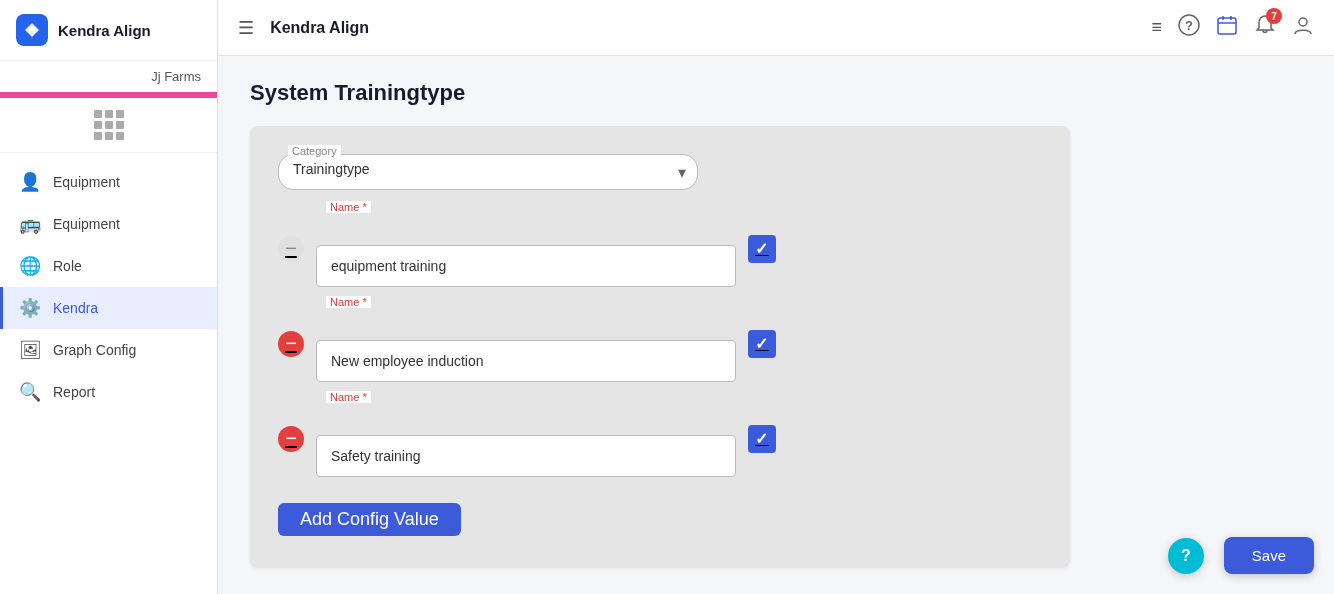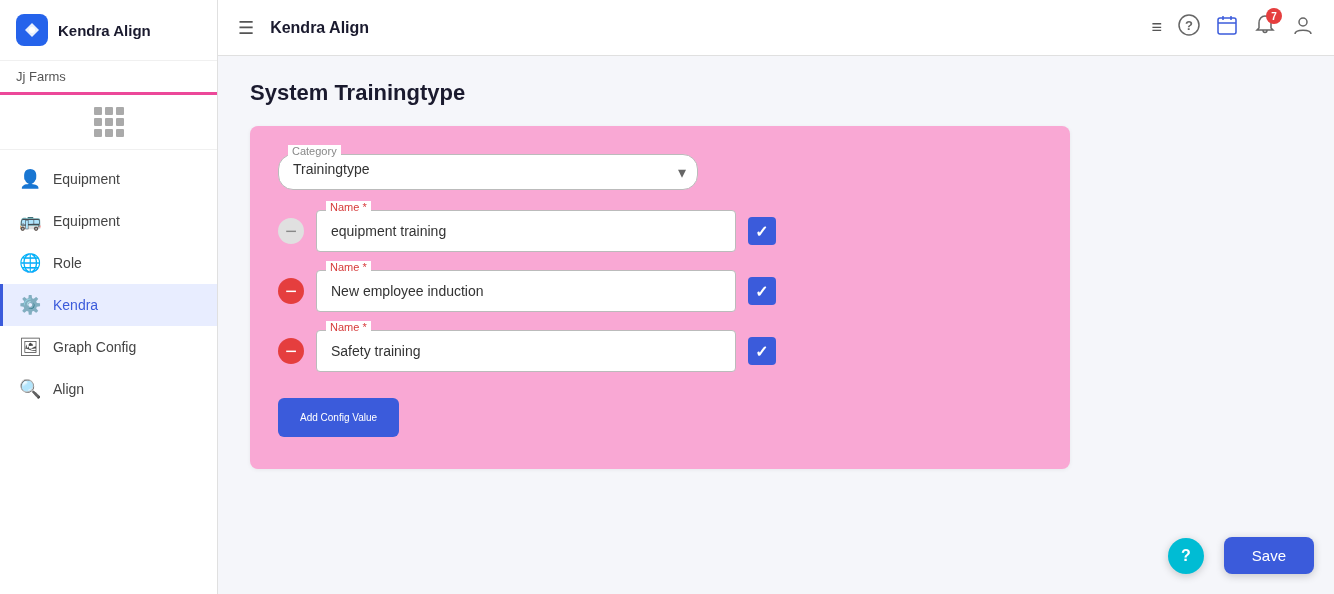--- a/index.html
+++ b/index.html
@@ -29,25 +29,25 @@
       border-radius: 8px;
       display: flex; align-items: center; justify-content: center;
       color: white; font-weight: bold; font-size: 14px;
     }
     .sidebar-title {
       font-size: 15px;
       font-weight: 600;
       color: #1a1a2e;
     }
     .sidebar-subtitle {
-      text-align: left;
+      text-align: right;
       font-size: 13px;
       color: #555;
       padding: 8px 16px;
-      border-bottom: 3px solid #ec4899;
+      border-bottom: 6px solid #ec4899;
     }
     .sidebar-grid-btn {
       display: flex;
       justify-content: center;
       padding: 12px 0;
       border-bottom: 1px solid #f0f0f0;
     }
     .grid-icon {
       display: grid;
       grid-template-columns: repeat(3,8px);
@@ -127,25 +127,26 @@
     }
     .page-title {
       font-size: 22px;
       font-weight: 600;
       color: #1a1a2e;
       margin-bottom: 20px;
     }
 
     
     .card {
-      background: #f9a8d4;
+      background: #e5e5e5;
       border-radius: 8px;
       padding: 28px 28px 32px 28px;
       box-shadow: 0 1px 4px rgba(0,0,0,0.06);
       max-width: 820px;
+      text-decoration: underline;
     }
 
     
     .form-group { margin-bottom: 20px; }
     .select-wrapper {
       position: relative;
       width: 420px;
     }
     .select-label {
       position: absolute;
@@ -213,42 +214,43 @@
       color: #d63b3b;
     }
     .name-input {
       width: 100%;
       padding: 12px 14px;
       border: 1px solid #bbb;
       border-radius: 4px;
       font-size: 14px;
       color: #333;
       outline: none;
+      margin-top: 35px;
     }
     .checkbox-wrapper {
       width: 28px;
       height: 28px;
       background: #3b5bdb;
       border-radius: 4px;
       display: flex;
       align-items: center;
       justify-content: center;
       cursor: pointer;
       flex-shrink: 0;
     }
     .checkbox-check { color: white; font-size: 16px; font-weight: bold; }
 
     
     .add-btn {
       background: #3b5bdb;
       color: white;
       border: none;
       border-radius: 6px;
-      padding: 14px 22px;
-      font-size: 10px;
+      padding: 6px 22px;
+      font-size: 18px;
       font-weight: 500;
       cursor: pointer;
       margin-top: 8px;
     }
 
     
     .save-btn {
       position: fixed;
       bottom: 20px;
       right: 20px;
@@ -325,21 +327,21 @@
     <div class="nav-item active">
       <span class="nav-icon">⚙️</span>
       <span>Kendra</span>
     </div>
     <div class="nav-item">
       <span class="nav-icon">🖼</span>
       <span>Graph Config</span>
     </div>
     <div class="nav-item">
       <span class="nav-icon">🔍</span>
-      <span>Align</span>
+      <span>Report</span>
     </div>
   </nav>
 </div>
 
 <div class="main">
 
   <div class="topbar">
     <span class="hamburger-icon">☰</span>
     <span class="topbar-title">Kendra Align</span>
     <span class="hamburger-icon">≡</span>

